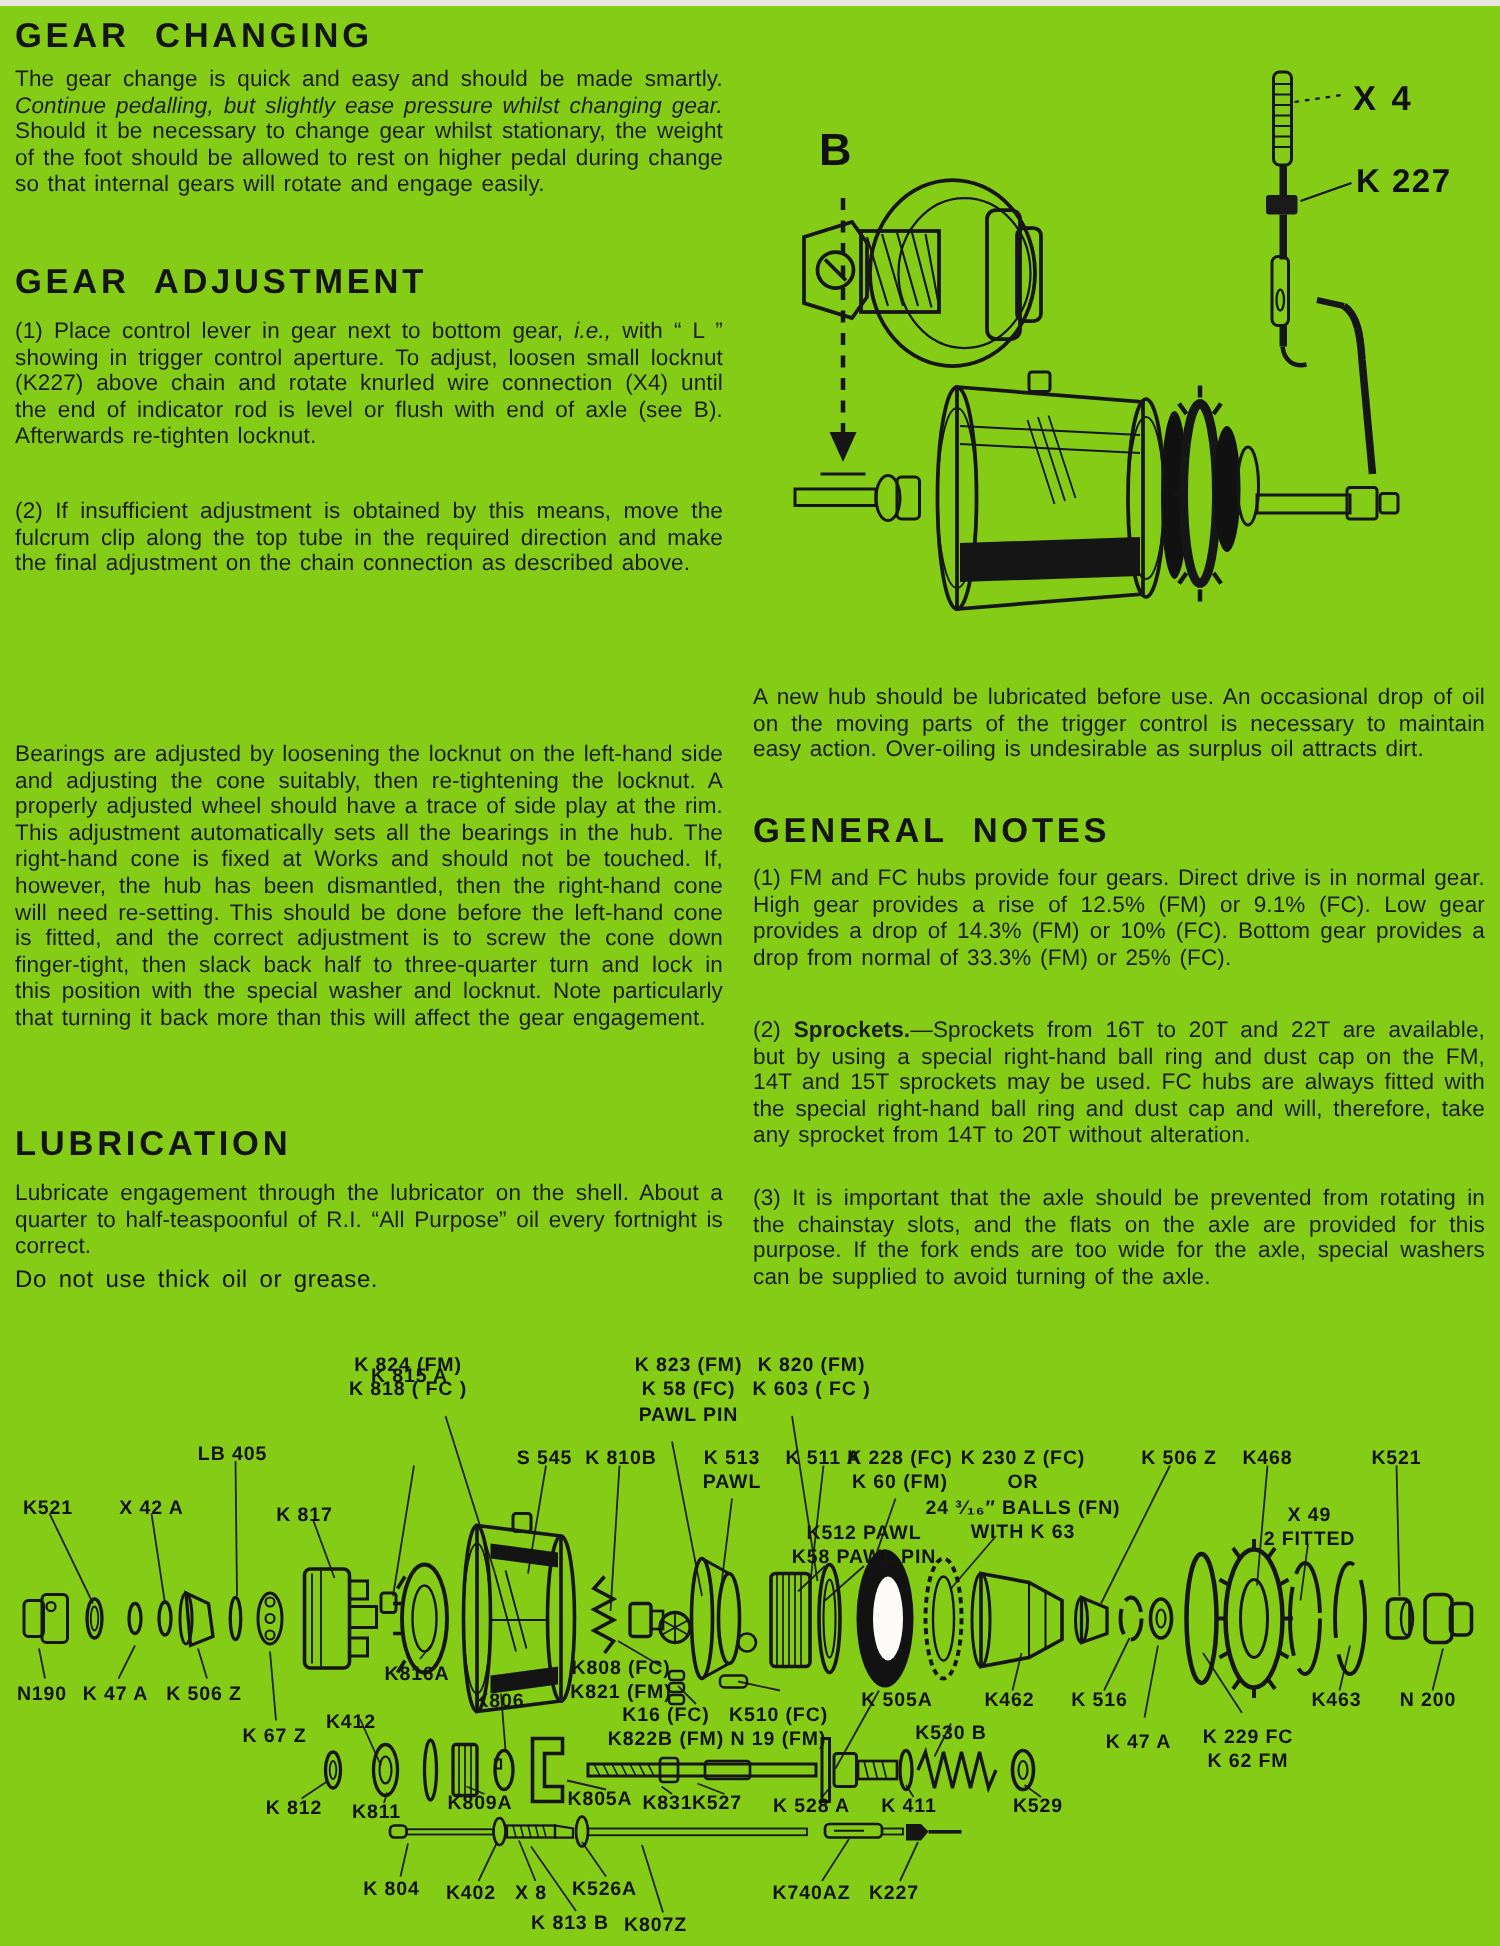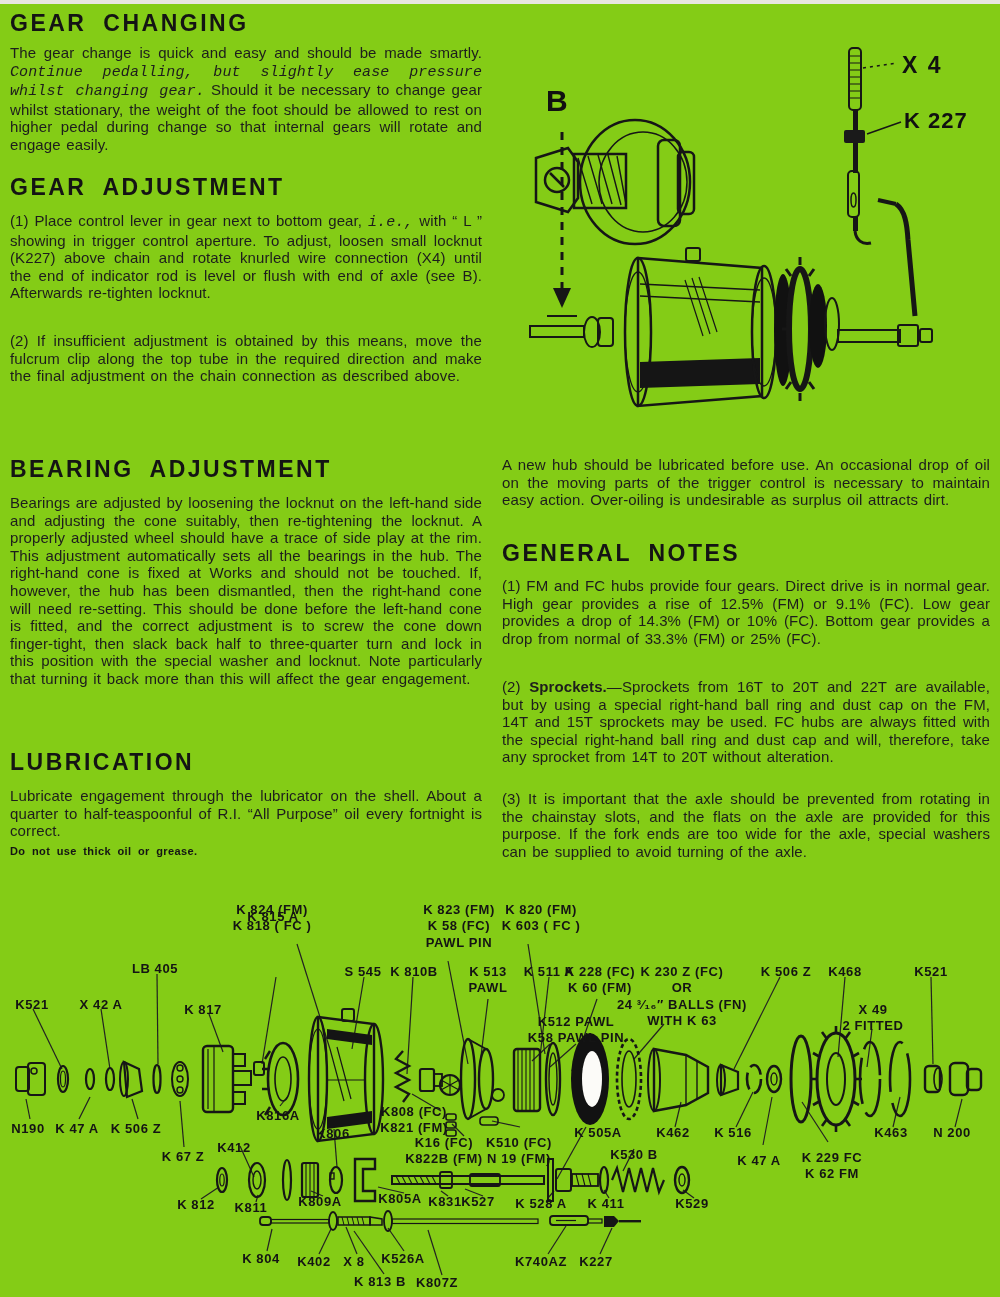--- a/index.html
+++ b/index.html
@@ -1,22 +1,22 @@
 <!DOCTYPE html>
 <html><head>
 <meta charset="utf-8">
 <style>
   html,body{margin:0;padding:0;background:#e8e6e0;}
   .page{position:relative;width:1000px;height:1297px;background:#84cc16;margin:4px auto;
         font-family:"Liberation Sans",sans-serif;color:#1c1c1c;overflow:hidden;}
   .h{position:absolute;font-weight:700;font-size:23px;letter-spacing:2.5px;word-spacing:8px;color:#141414;}
   .p{position:absolute;font-size:15px;line-height:17.6px;text-align:justify;letter-spacing:.1px;word-spacing:1.4px;color:#1d1d1d;}
-  .p em{font-style:italic;font-family:Liberation Mono, monospace;}
+  .p em{font-style:italic;}
   .p b{font-weight:700;}
-  .bold-line{position:absolute;font-size:11px;font-weight:700;letter-spacing:.4px;word-spacing:3px;color:#141414;}
+  .bold-line{position:absolute;font-size:16px;font-weight:400;letter-spacing:.4px;word-spacing:3px;color:#141414;}
   .col-l{left:10px;width:472px;}
   .col-r{left:502px;width:488px;}
   .dl{position:absolute;font-weight:700;font-size:13px;line-height:1.25;letter-spacing:.6px;color:#141414;
       white-space:pre-line;text-align:center;transform:translateX(-50%);}
   .il{position:absolute;font-weight:700;color:#111;}
   svg{position:absolute;}
   .ln{stroke:#222;stroke-width:1.2;}
   .sk{stroke:#161616;fill:none;}
 </style>
 </head>
@@ -24,21 +24,20 @@
 
 <div class="page">
 
   <div class="h col-l" style="top:6px">GEAR CHANGING</div>
   <div class="p col-l" style="top:40px"><span>The gear change is quick and easy and should be made smartly.  </span><em>Continue pedalling, but slightly ease pressure whilst changing gear.</em><span>  Should it be necessary to change gear whilst stationary, the weight of the foot should be allowed to rest on higher pedal during change so that internal gears will rotate and engage easily.</span></div>
 
   <div class="h col-l" style="top:170px">GEAR ADJUSTMENT</div>
   <div class="p col-l" style="top:208px"><span>(1)    Place control lever in gear next to bottom gear, </span><em>i.e.,</em><span> with “ L ” showing in trigger control aperture.  To adjust, loosen small locknut (K227) above chain and rotate knurled wire connection (X4) until the end of indicator rod is level or flush with end of axle  (see B).   Afterwards re-tighten locknut.</span></div>
   <div class="p col-l" style="top:328px">(2)    If insufficient adjustment is obtained by this means, move the fulcrum clip along the top tube in the required direction and make the final adjustment on the chain connection as described above.</div>
 
-  <div class="h col-l" style="top:452px">BEARING ADJUSTMENT</div>
   <div class="p col-l" style="top:490px">Bearings are adjusted by loosening the locknut on the left-hand side and adjusting the cone suitably, then re-tightening the locknut. A properly adjusted wheel should have a trace of side play at the rim.  This adjustment automatically sets all the bearings in the hub.  The right-hand cone is fixed at Works and should not be touched.   If, however, the hub has been dismantled, then the right-hand cone will need re-setting.  This should be done before the left-hand cone is fitted, and the correct adjustment is to screw the cone down finger-tight, then slack back half to three-quarter turn and lock in this position with the special washer and locknut.  Note particularly that turning it back more than this will affect the gear engagement.</div>
 
   <div class="h col-l" style="top:745px">LUBRICATION</div>
   <div class="p col-l" style="top:783px">Lubricate engagement through the lubricator on the shell. About a quarter to half-teaspoonful of R.I. “All Purpose” oil every fortnight is correct.</div>
   <div class="bold-line col-l" style="top:841px">Do not use thick oil or grease.</div>
 
   <div class="p col-r" style="top:452px">A new hub should be lubricated before use.  An occasional drop of oil on the moving parts of the trigger control is necessary to maintain easy action.   Over-oiling is undesirable as surplus oil attracts dirt.</div>
   <div class="h col-r" style="top:536px">GENERAL NOTES</div>
   <div class="p col-r" style="top:573px">(1)    FM and FC hubs provide four gears.  Direct drive is in normal gear. High gear provides a rise of 12.5% (FM) or 9.1% (FC). Low gear provides a drop of 14.3% (FM) or 10% (FC).  Bottom gear provides a drop from normal of 33.3% (FM) or 25% (FC).</div>
   <div class="p col-r" style="top:674px"><span>(2)    </span><b>Sprockets.</b><span>—Sprockets from 16T to 20T and 22T are available, but by using a special right-hand ball ring and dust cap on the FM, 14T and 15T sprockets may be used. FC hubs are always fitted with the special right-hand ball ring and dust cap and will, therefore, take any sprocket from 14T to 20T without alteration.</span></div>

